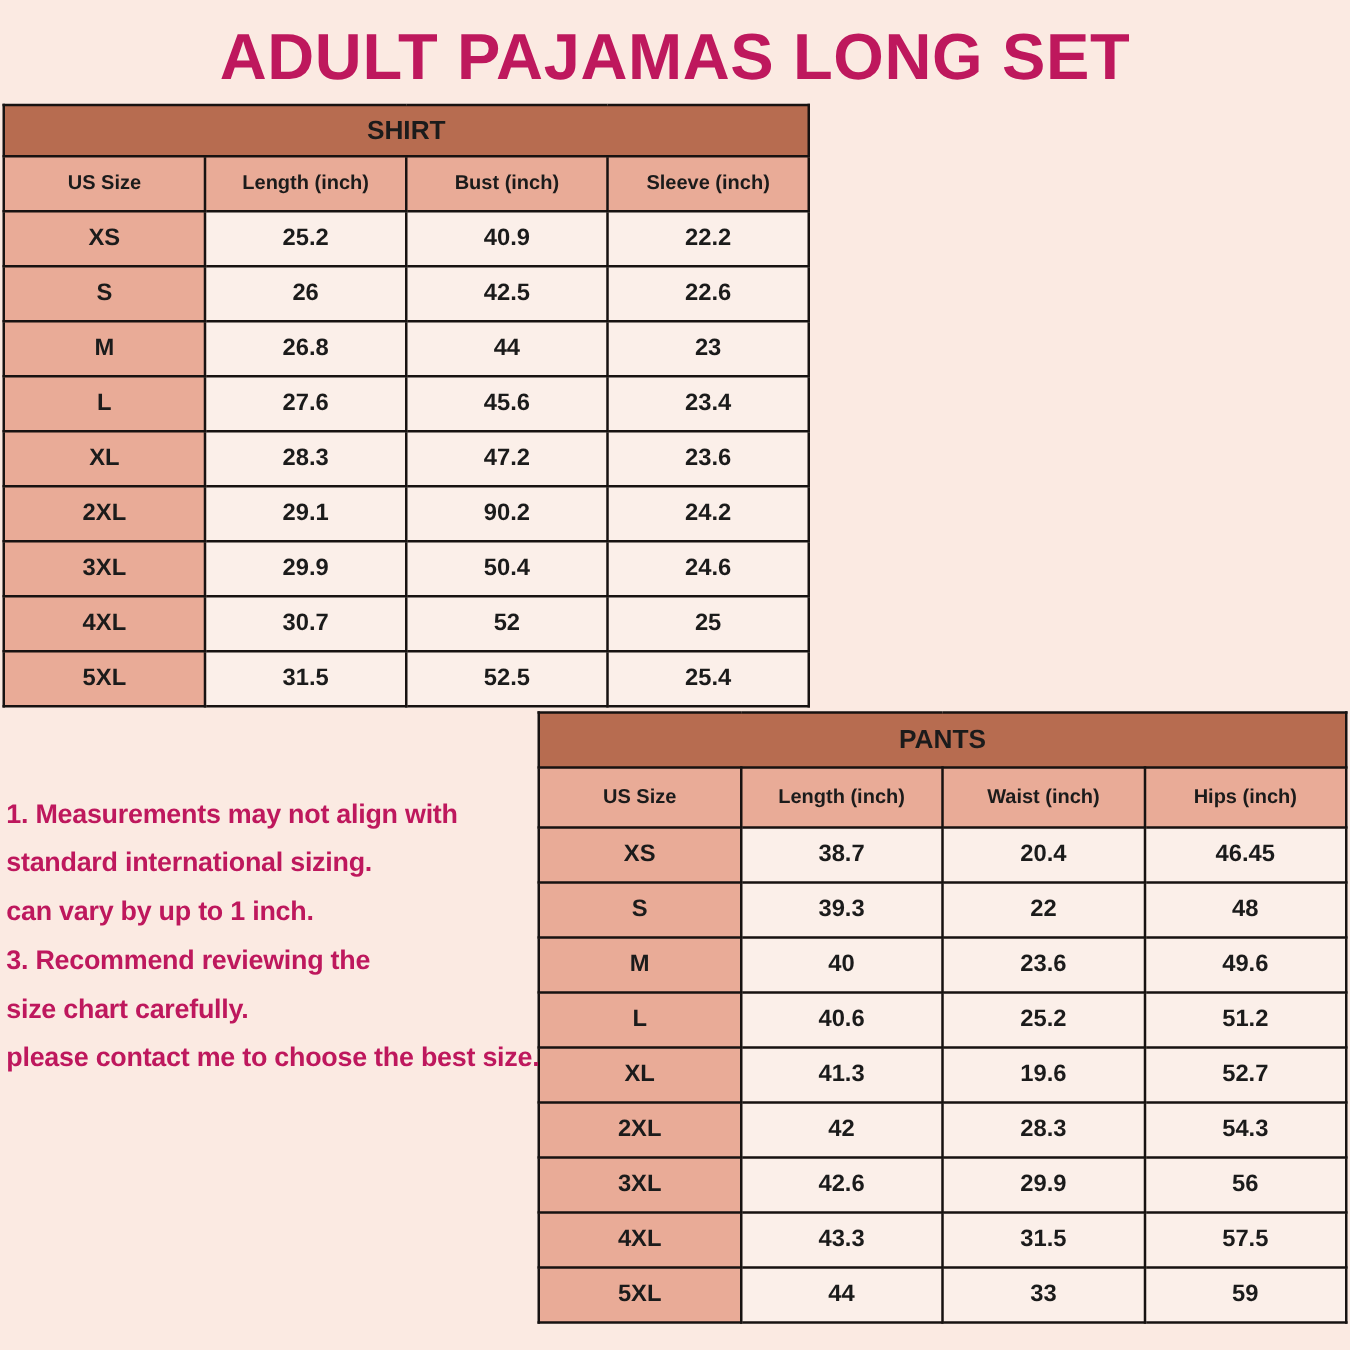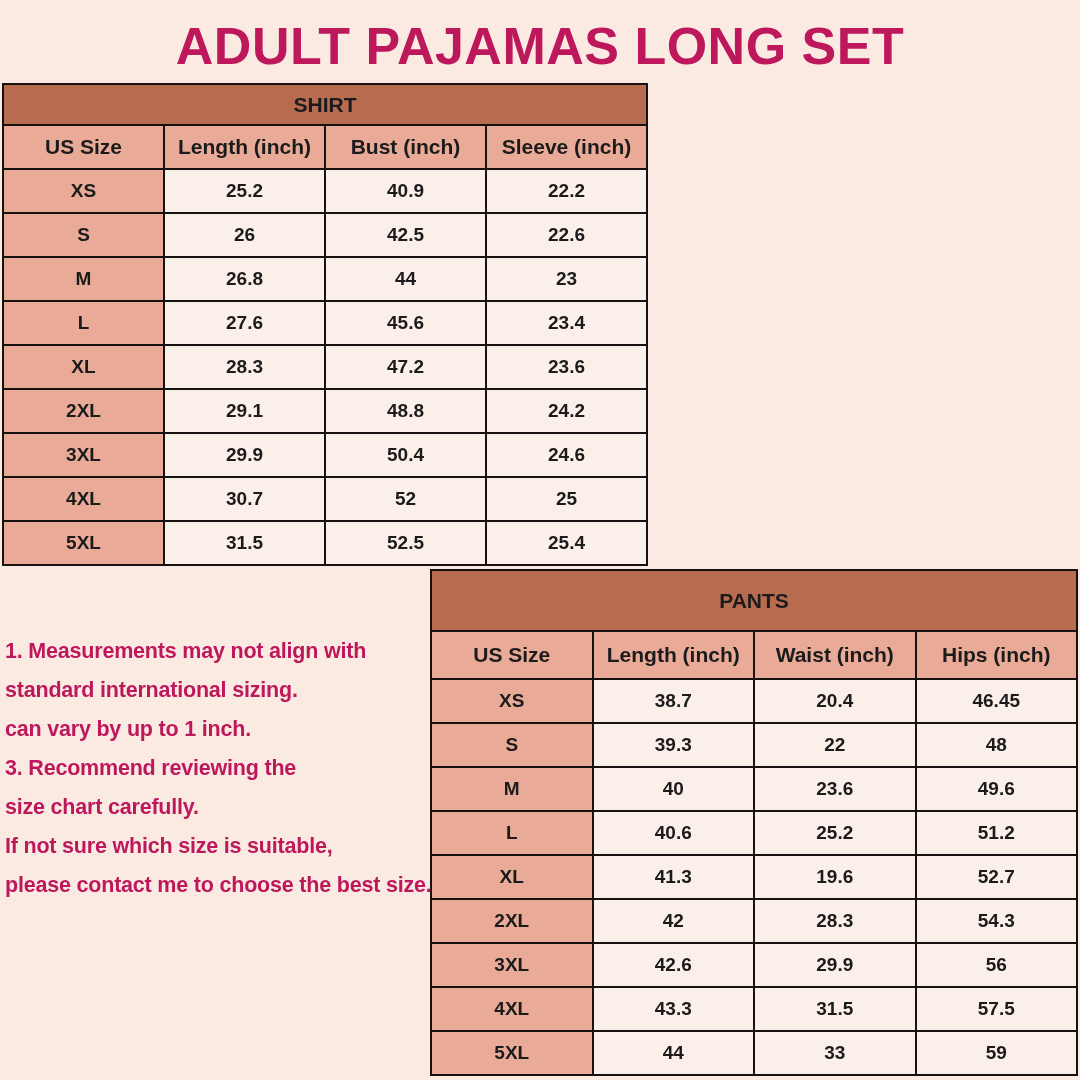--- a/index.html
+++ b/index.html
@@ -39,22 +39,22 @@
     vertical-align: middle;
     font-weight: bold;
     color: #1b1b1b;
     padding: 0;
   }
   #shirt-table { left: 2px; top: 83px; width: 646px; padding-left: 24px; }
   #pants-table { left: 430px; top: 569px; width: 648px; }
 
   .table-title { background: #b76c50; font-size: 21px; color: #211311; }
   #shirt-table .title-row { height: 41px; }
-  #pants-table .title-row { height: 61px; }
-  .col-header { background: #e9ab97; font-size: 21px; }
+  #pants-table .title-row { height: 44px; }
+  .col-header { background: #e9ab97; font-size: 16px; }
   #shirt-table .header-row { height: 44px; }
   #pants-table .header-row { height: 48px; }
   .data-row { height: 44px; margin-left: 28px; }
   .size-cell { background: #e9ab97; font-size: 19px; }
   .val-cell { background: #fbefe9; font-size: 19px; }
 
   .notes {
     position: absolute;
     left: 5px;
     top: 632px;
@@ -110,21 +110,21 @@
       </tr>
       <tr class="data-row">
         <td class="size-cell">XL</td>
         <td class="val-cell">28.3</td>
         <td class="val-cell">47.2</td>
         <td class="val-cell">23.6</td>
       </tr>
       <tr class="data-row">
         <td class="size-cell">2XL</td>
         <td class="val-cell">29.1</td>
-        <td class="val-cell">48.8</td>
+        <td class="val-cell">90.2</td>
         <td class="val-cell">24.2</td>
       </tr>
       <tr class="data-row">
         <td class="size-cell">3XL</td>
         <td class="val-cell">29.9</td>
         <td class="val-cell">50.4</td>
         <td class="val-cell">24.6</td>
       </tr>
       <tr class="data-row">
         <td class="size-cell">4XL</td>
@@ -208,15 +208,14 @@
       </tr>
     </tbody>
   </table>
 
 <div class="notes">
     <div class="note-line">1. Measurements may not align with</div>
     <div class="note-line"> standard international sizing.</div>
     <div class="note-line">can vary by up to 1 inch.</div>
     <div class="note-line">3. Recommend reviewing the</div>
     <div class="note-line">size chart carefully.</div>
-    <div class="note-line">If not sure which size is suitable,</div>
     <div class="note-line">please contact me to choose the best size.</div>
   </div>
 
 </body></html>

